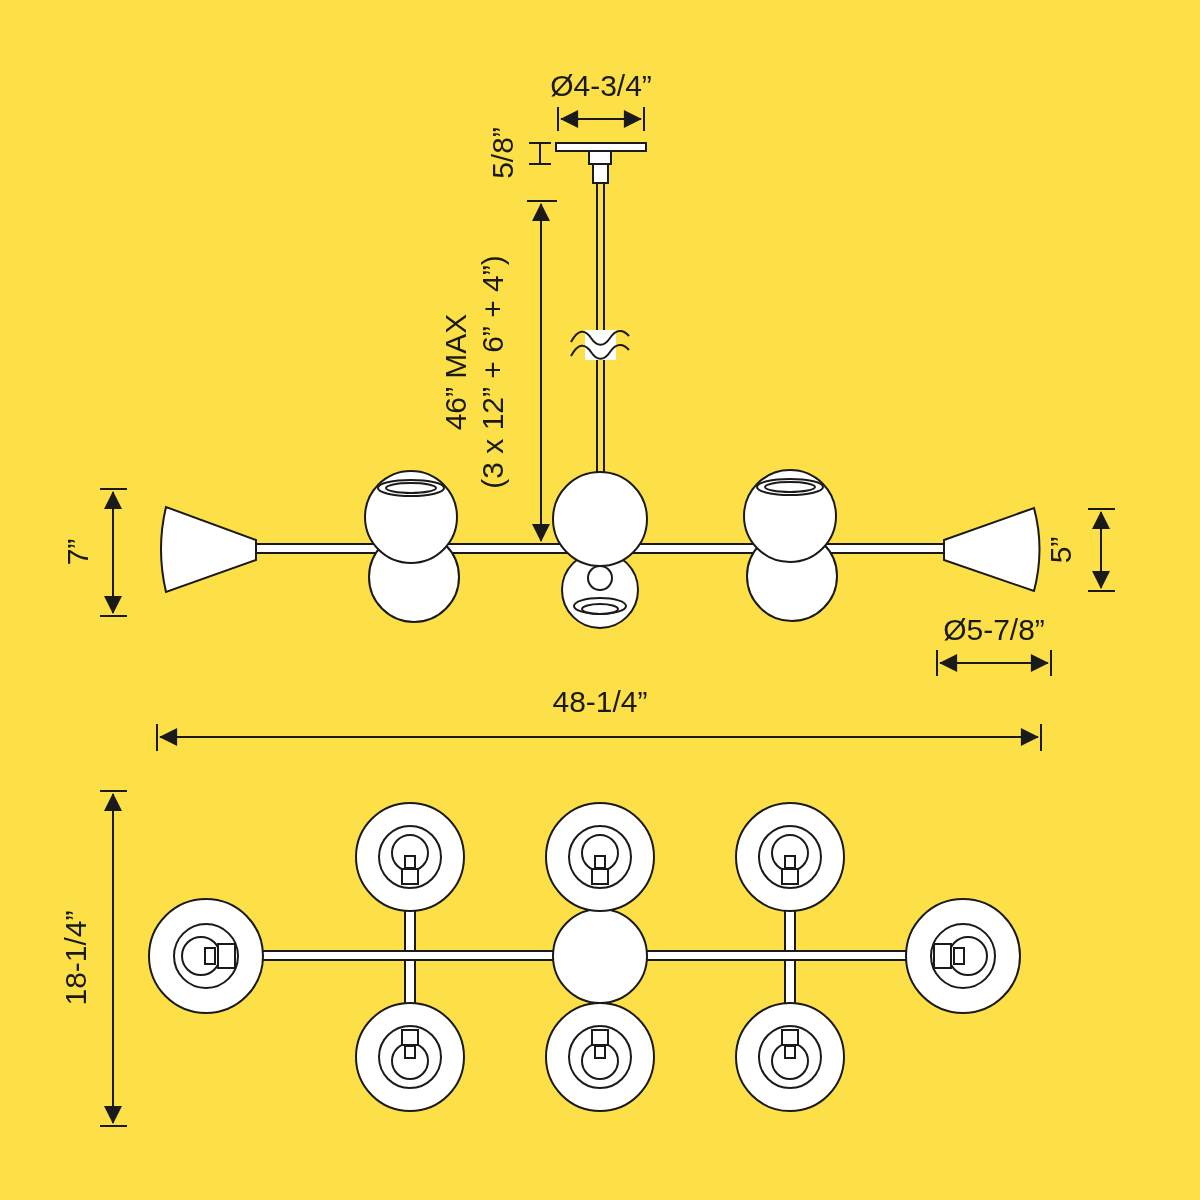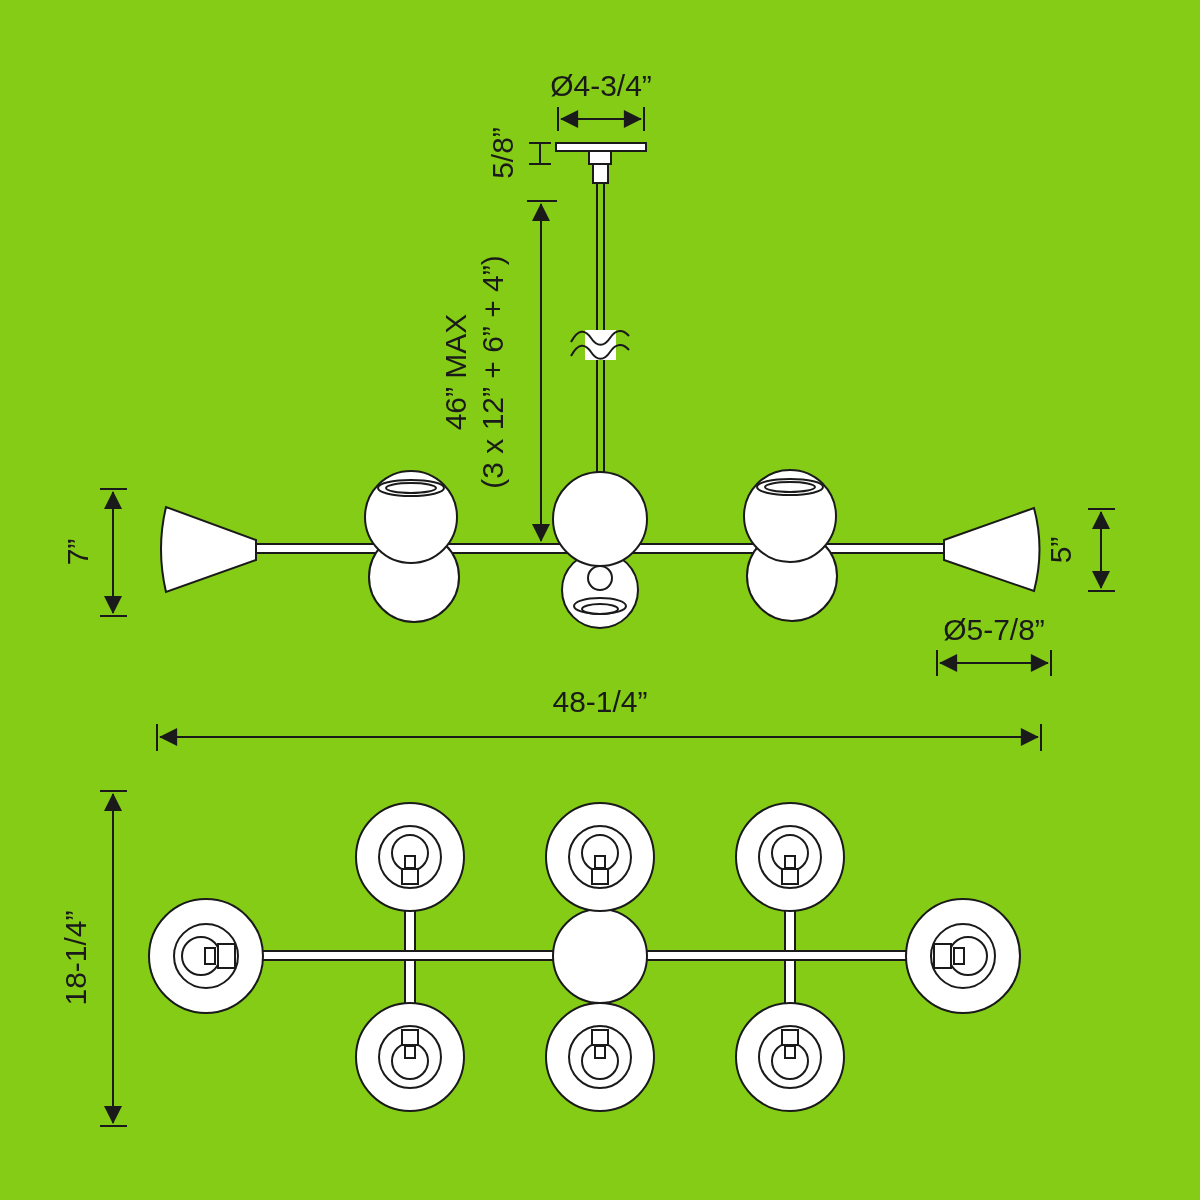--- a/index.html
+++ b/index.html
@@ -1,16 +1,16 @@
 <!DOCTYPE html>
 <html><head>
 <meta charset="utf-8">
 <style>
   html,body{margin:0;padding:0;background:#ffffff;}
-  .canvas{position:relative;width:1200px;height:1200px;background:#84cc16;overflow:hidden;}
+  .canvas{position:relative;width:1200px;height:1200px;background:#fde047;overflow:hidden;}
   svg{display:block;}
   .obj rect,.obj circle,.obj ellipse,.obj path{fill:#ffffff;stroke:#1a1a1a;stroke-width:2;}
   .obj line{stroke:#1a1a1a;stroke-width:2;}
   .obj .squig{fill:none;stroke:#1a1a1a;stroke-width:2;}
   .obj .blank{fill:#ffffff;stroke:none;}
   .dim line{stroke:#1a1a1a;stroke-width:2;}
   .dim .dline{stroke:#1a1a1a;stroke-width:2;fill:none;}
   text{fill:#1a1a1a;font-family:"Liberation Sans",sans-serif;font-size:30px;}
   #arr path{fill:#1a1a1a;stroke:none;}
 </style>

